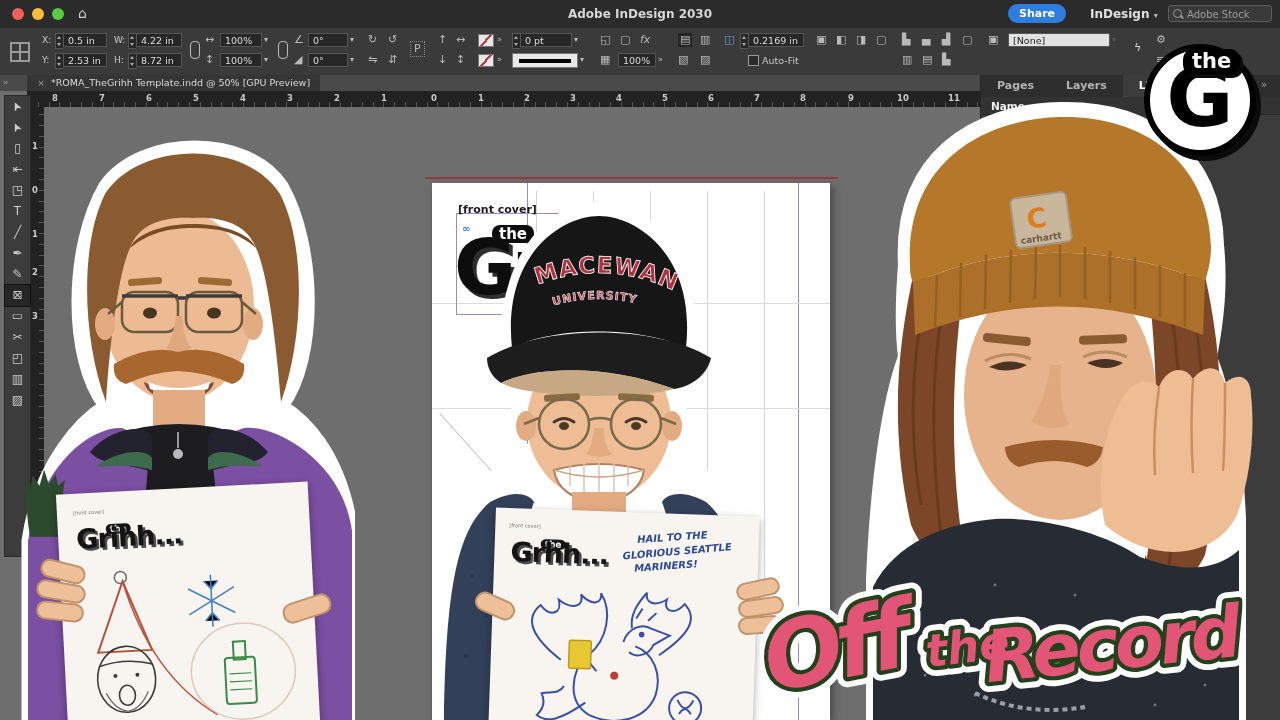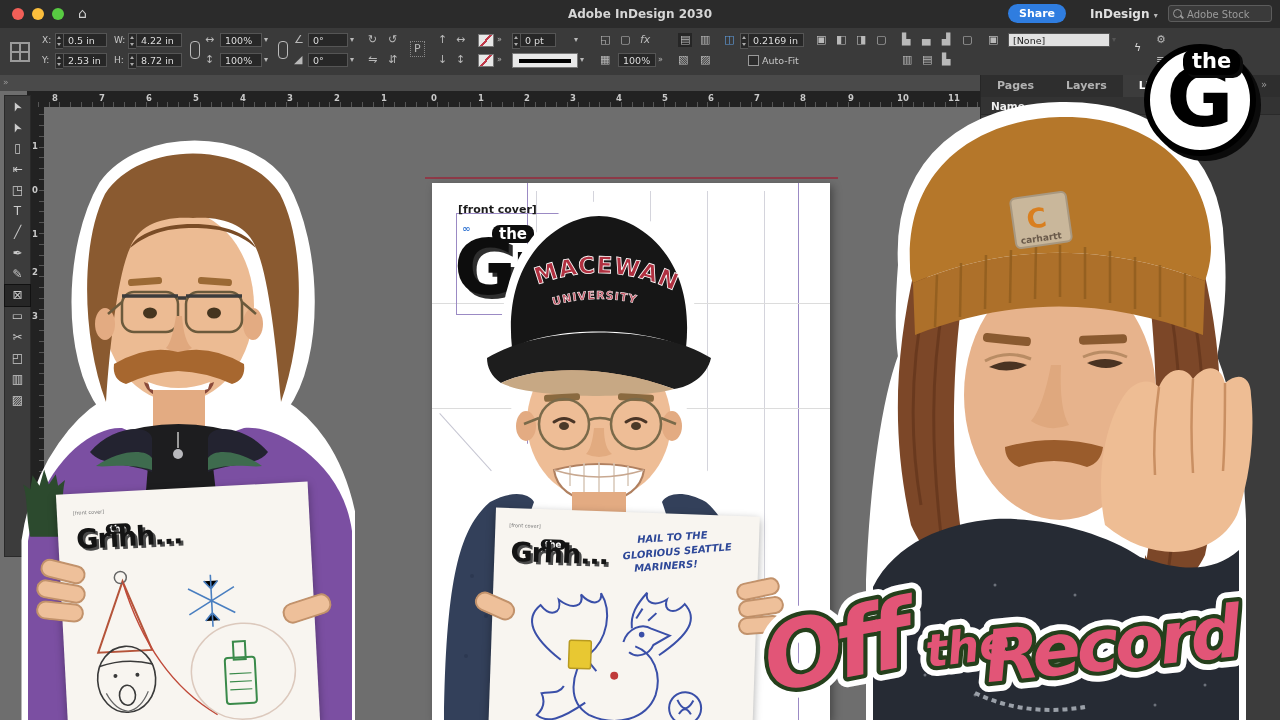--- a/index.html
+++ b/index.html
@@ -155,21 +155,21 @@
     <div class="abs cpi" style="left:438px;top:5px;">↑</div>
     <div class="abs cpi" style="left:456px;top:5px;">↔</div>
     <div class="abs cpi" style="left:438px;top:25px;">↓</div>
     <div class="abs cpi" style="left:456px;top:25px;">↕</div>
 
     <div class="abs swatch" style="left:478px;top:6px;"></div>
     <div class="abs caret" style="left:497px;top:7px;">»</div>
     <div class="abs swatch" style="left:478px;top:26px;"></div>
     <div class="abs caret" style="left:497px;top:27px;">»</div>
     <div class="abs stp" style="left:512px;top:5px;"></div>
-    <div class="abs fld" style="left:520px;top:5px;width:36px;">0 pt</div>
+    <div class="abs fld" style="left:520px;top:5px;width:52px;">0 pt</div>
     <div class="abs caret" style="left:574px;top:7px;">▾</div>
     <div class="abs strokestyle" style="left:512px;top:25px;">
         <i></i>
       </div>
     <div class="abs caret" style="left:580px;top:27px;">▾</div>
 
     <div class="abs cpi" style="left:600px;top:5px;">◱</div>
     <div class="abs cpi" style="left:620px;top:5px;">▢</div>
     <div class="abs cpi" style="left:640px;top:5px;font-style:italic;">fx</div>
     <div class="abs cpi" style="left:600px;top:25px;">▦</div>
@@ -203,20 +203,23 @@
     <div class="abs cpi" style="left:988px;top:5px;">▣</div>
     <div class="abs fld" style="left:1008px;top:5px;width:102px;background:#e2e2e2;color:#222;">[None]</div>
     <div class="abs caret" style="left:1112px;top:7px;color:#555;">▾</div>
     <div class="abs cpi" style="left:1134px;top:13px;color:#d8d8d8;">ϟ</div>
     <div class="abs cpi" style="left:1156px;top:5px;">⚙</div>
     <div class="abs cpi" style="left:1156px;top:25px;">≡</div>
   </div>
 
   <div id="tabbar" class="abs">
     <span id="tabchev" class="abs">»</span>
+    <div id="doctab" class="abs">
+      <span style="color:#9a9a9a;margin-right:6px;">×</span><span>*ROMA_TheGrihh Template.indd @ 50% [GPU Preview]</span>
+    </div>
   </div>
   <div id="hruler" class="abs">
       <span class="hrnum" style="left: 25px;">8</span>
       <span class="hrnum" style="left: 72px;">7</span>
       <span class="hrnum" style="left: 119px;">6</span>
       <span class="hrnum" style="left: 166px;">5</span>
       <span class="hrnum" style="left: 213px;">4</span>
       <span class="hrnum" style="left: 260px;">3</span>
       <span class="hrnum" style="left: 307px;">2</span>
       <span class="hrnum" style="left: 354px;">1</span>

